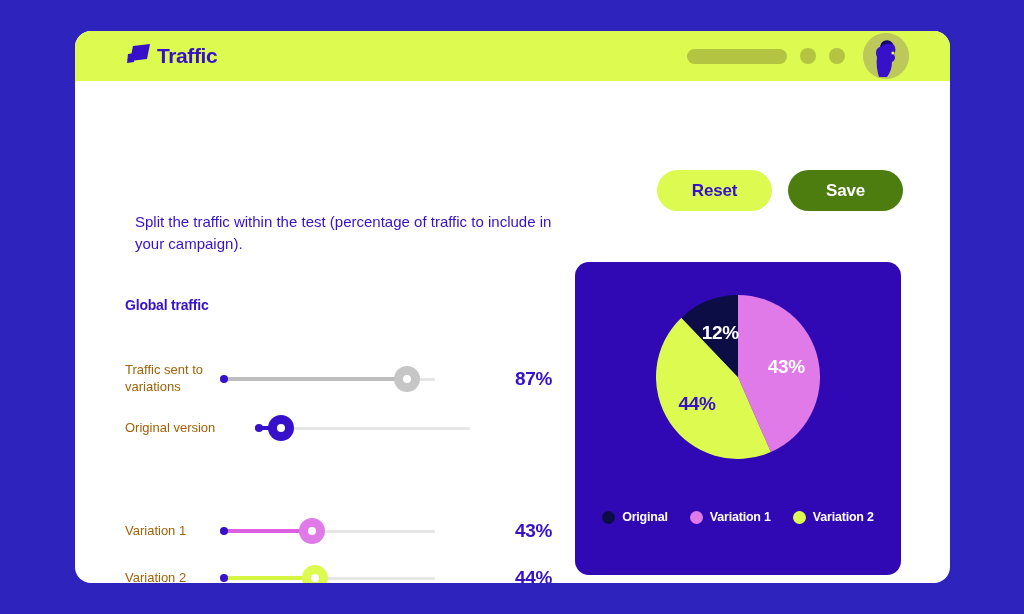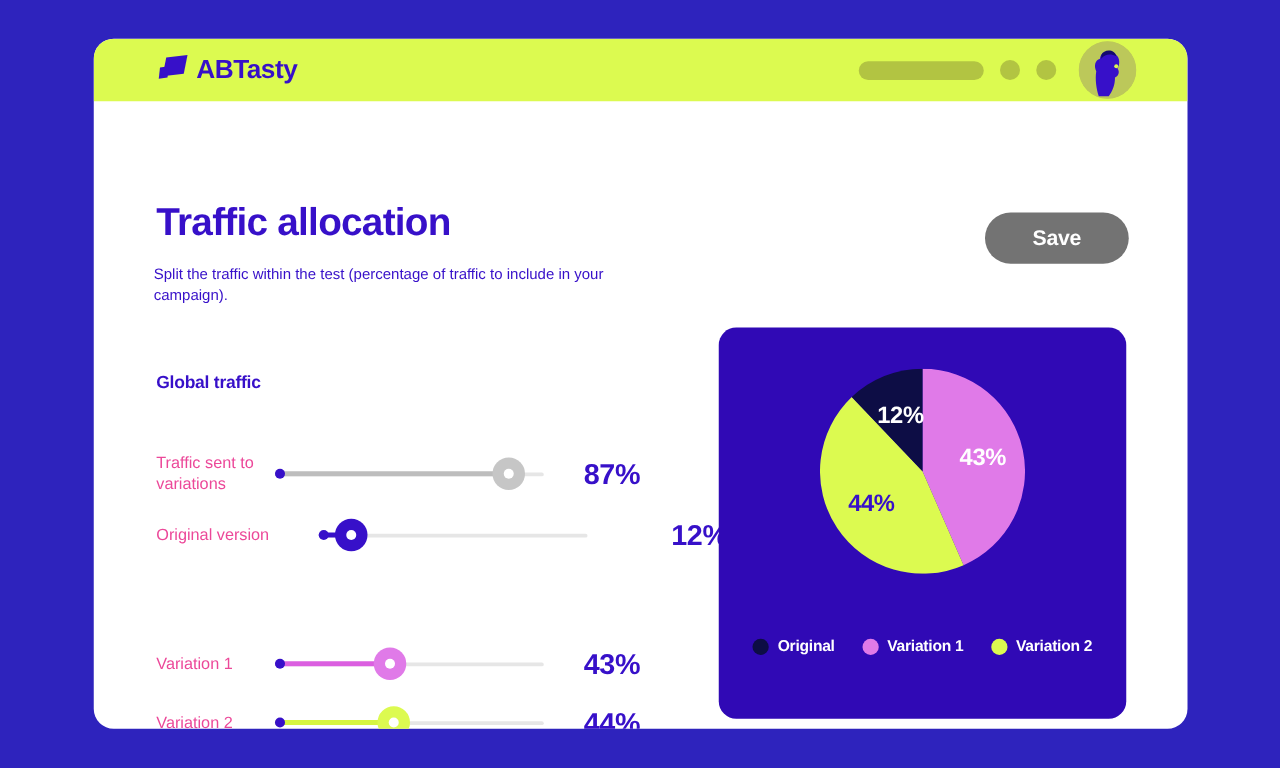--- a/index.html
+++ b/index.html
@@ -89,24 +89,24 @@
     left: 50px;
     top: 81px;
     font-size: 31px;
     font-weight: bold;
     color: #3710c9;
     letter-spacing: -0.6px;
     line-height: 1;
   }
   #page-subtitle {
     position: absolute;
-    left: 48px;
+    left: 60px;
     top: 130px;
     width: 420px;
-    font-size: 12px;
+    font-size: 15px;
     color: #3710c9;
     line-height: 1.45;
   }
 
   #actions {
     position: absolute;
     right: 47px;
     top: 89px;
     display: flex;
     gap: 16px;
@@ -115,21 +115,21 @@
     border: none;
     border-radius: 22px;
     height: 41px;
     font-family: inherit;
     font-size: 17px;
     font-weight: bold;
     cursor: pointer;
     letter-spacing: -0.2px;
   }
   #reset-button { width: 115px; background: #dcfa50; color: #3710c9; }
-  #save-button  { width: 115px; background: #737373; color: #ffffff; }
+  #save-button  { width: 115px; background: #4d7c0f; color: #ffffff; }
 
   
   .section-heading {
     position: absolute;
     left: 50px;
     font-size: 14px;
     font-weight: bold;
     color: #3710c9;
     letter-spacing: -0.2px;
   }
@@ -146,21 +146,21 @@
   }
   #row-traffic-sent { top: 278px; }
   #row-original     { top: 327px; gap: 35px; }
   #row-variation-1  { top: 430px; }
   #row-variation-2  { top: 477px; }
 
   .slider-label {
     width: 95px;
     flex: 0 0 95px;
     font-size: 13px;
-    color: #ec4899;
+    color: #a16207;
     line-height: 1.3;
   }
 
   .slider-control {
     position: relative;
     flex: 0 0 215px;
     width: 215px;
     height: 30px;
   }
   .track-bg {
@@ -202,22 +202,22 @@
   }
   .knob::after {
     content: "";
     width: 8px;
     height: 8px;
     border-radius: 50%;
     background: #ffffff;
   }
 
   .slider-value {
-    margin-left: 32px;
-    font-size: 23px;
+    margin-left: 80px;
+    font-size: 19px;
     font-weight: bold;
     color: #3710c9;
     letter-spacing: -0.3px;
   }
 
   
   #chart-panel {
     position: absolute;
     left: 500px;
     top: 181px;
@@ -262,44 +262,44 @@
 
   <div id="topbar">
 
     <div id="brand">
       <span id="brand-mark">
         <svg width="26" height="22" viewBox="0 0 26 22" aria-hidden="true">
           <path d="M7 3 L24 1 L21 16 L4 18 Z" fill="#3710c9"></path>
           <path d="M2 11 L9 10 L8 19 L1 20 Z" fill="#3710c9"></path>
         </svg>
       </span>
-      <span id="brand-name">ABTasty</span>
+      <span id="brand-name">Traffic</span>
     </div>
 
     <div id="topbar-right">
       <div id="topbar-pill"></div>
       <div class="topbar-dot"></div>
       <div class="topbar-dot"></div>
       <div id="avatar">
         <svg width="46" height="46" viewBox="0 0 46 46" aria-hidden="true">
           <circle cx="23" cy="23" r="23" fill="#bcc85a"></circle>
           <path d="M17 14 C17 8, 27 6, 30 11 C33 13, 33 19, 31 22 C33 24, 32 28, 29 29 C29 35, 27 40, 24 44 L16 44 C14 38, 13 30, 14 24 C12 20, 13 15, 17 14 Z" fill="#3710c9"></path>
           <path d="M18 11 C20 6, 29 6, 30 12 C26 10, 21 10, 18 14 Z" fill="#140a6e"></path>
           <circle cx="30" cy="20" r="1.6" fill="#dcfa50"></circle>
         </svg>
       </div>
     </div>
   </div>
 
   <div id="content">
 
-    <h1 id="page-title">Traffic allocation</h1>
     <p id="page-subtitle">Split the traffic within the test (percentage of traffic to include in your campaign).</p>
 
     <div id="actions">
+      <button class="btn" id="reset-button">Reset</button>
       <button class="btn" id="save-button">Save</button>
     </div>
 
     <h2 class="section-heading" id="heading-global">Global traffic</h2>
 
     <div class="slider-row" id="row-traffic-sent">
       <span class="slider-label">Traffic sent to variations</span>
       <div class="slider-control">
         <div class="track-bg"></div>
         <div class="track-fill" style="width: 187.05px; background: rgb(189, 189, 189);"></div>

